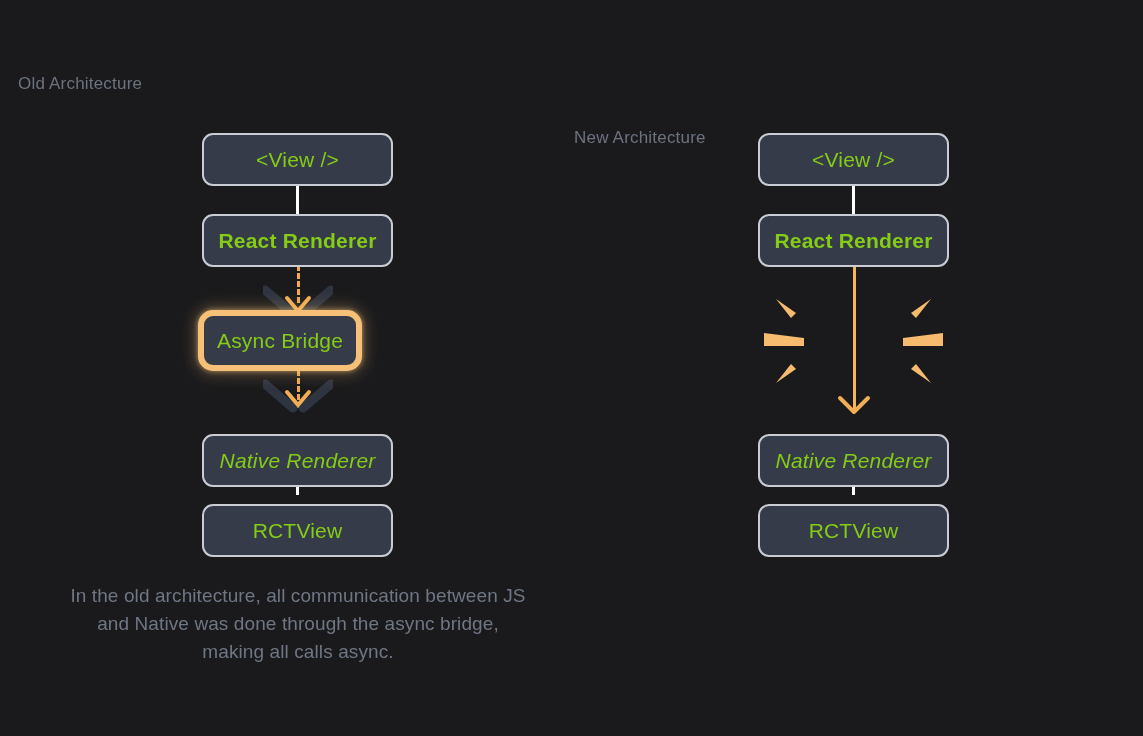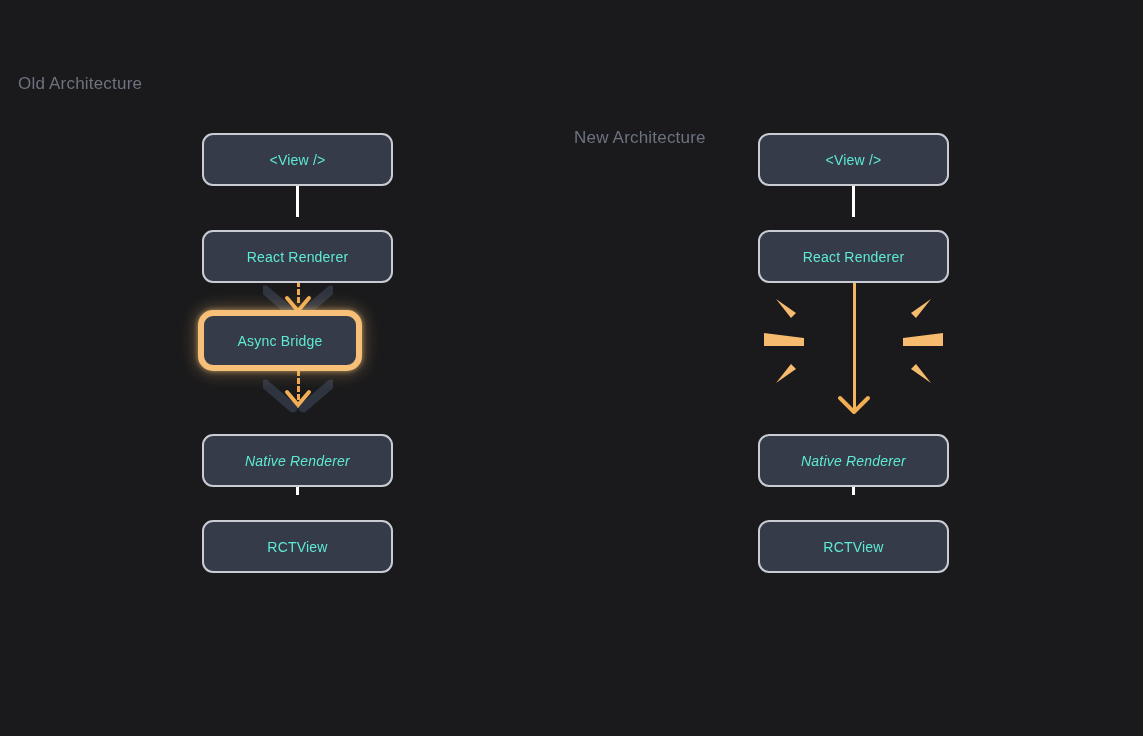--- a/index.html
+++ b/index.html
@@ -49,42 +49,42 @@
     width: 191px;
     height: 53px;
     left: 184px;
     box-sizing: border-box;
     background: #353b48;
     border: 2px solid #c9ccd3;
     border-radius: 11px;
     display: flex;
     align-items: center;
     justify-content: center;
-    color: #5eead4;
-    font-size: 14px;
+    color: #84cc16;
+    font-size: 21px;
     letter-spacing: 0.2px;
     z-index: 4;
   }
   .node.bridge {
     border: 6px solid #f6c078;
     background: #353b48;
     border-radius: 15px;
     box-shadow: 0 0 16px 3px rgba(246,192,120,0.30),
                 0 0 4px 1px rgba(246,192,120,0.45);
     width: 164px;
     height: 61px;
     left: 180px;
     z-index: 6;
   }
 
   .n-view   { top: 133px; }
-  .n-react  { top: 230px; }
+  .n-react  { top: 214px; font-weight: bold; }
   .n-bridge { top: 310px; }
   .n-native { top: 434px; font-style: italic; }
-  .n-rct    { top: 520px; }
+  .n-rct    { top: 504px; }
 
   
   .wire {
     position: absolute;
     left: 278px;
     width: 3px;
     background: #ffffff;
     z-index: 2;
   }
   .wire.w1 { top: 184px; height: 33px; }   
@@ -184,20 +184,21 @@
     <div class="node bridge n-bridge">
       <span>Async Bridge</span>
     </div>
     <div class="node n-native">
       <span>Native Renderer</span>
     </div>
     <div class="node n-rct">
       <span>RCTView</span>
     </div>
 
+    <div class="caption c-left">In the old architecture, all communication between JS and Native was done through the async bridge, making all calls async.</div>
   </div>
 
   <div class="column right">
 
     <div class="col-title t-right">New Architecture</div>
 
     <div class="wire w1"></div>
     <div class="orangewire"></div>
     <div class="wire w5"></div>
 

